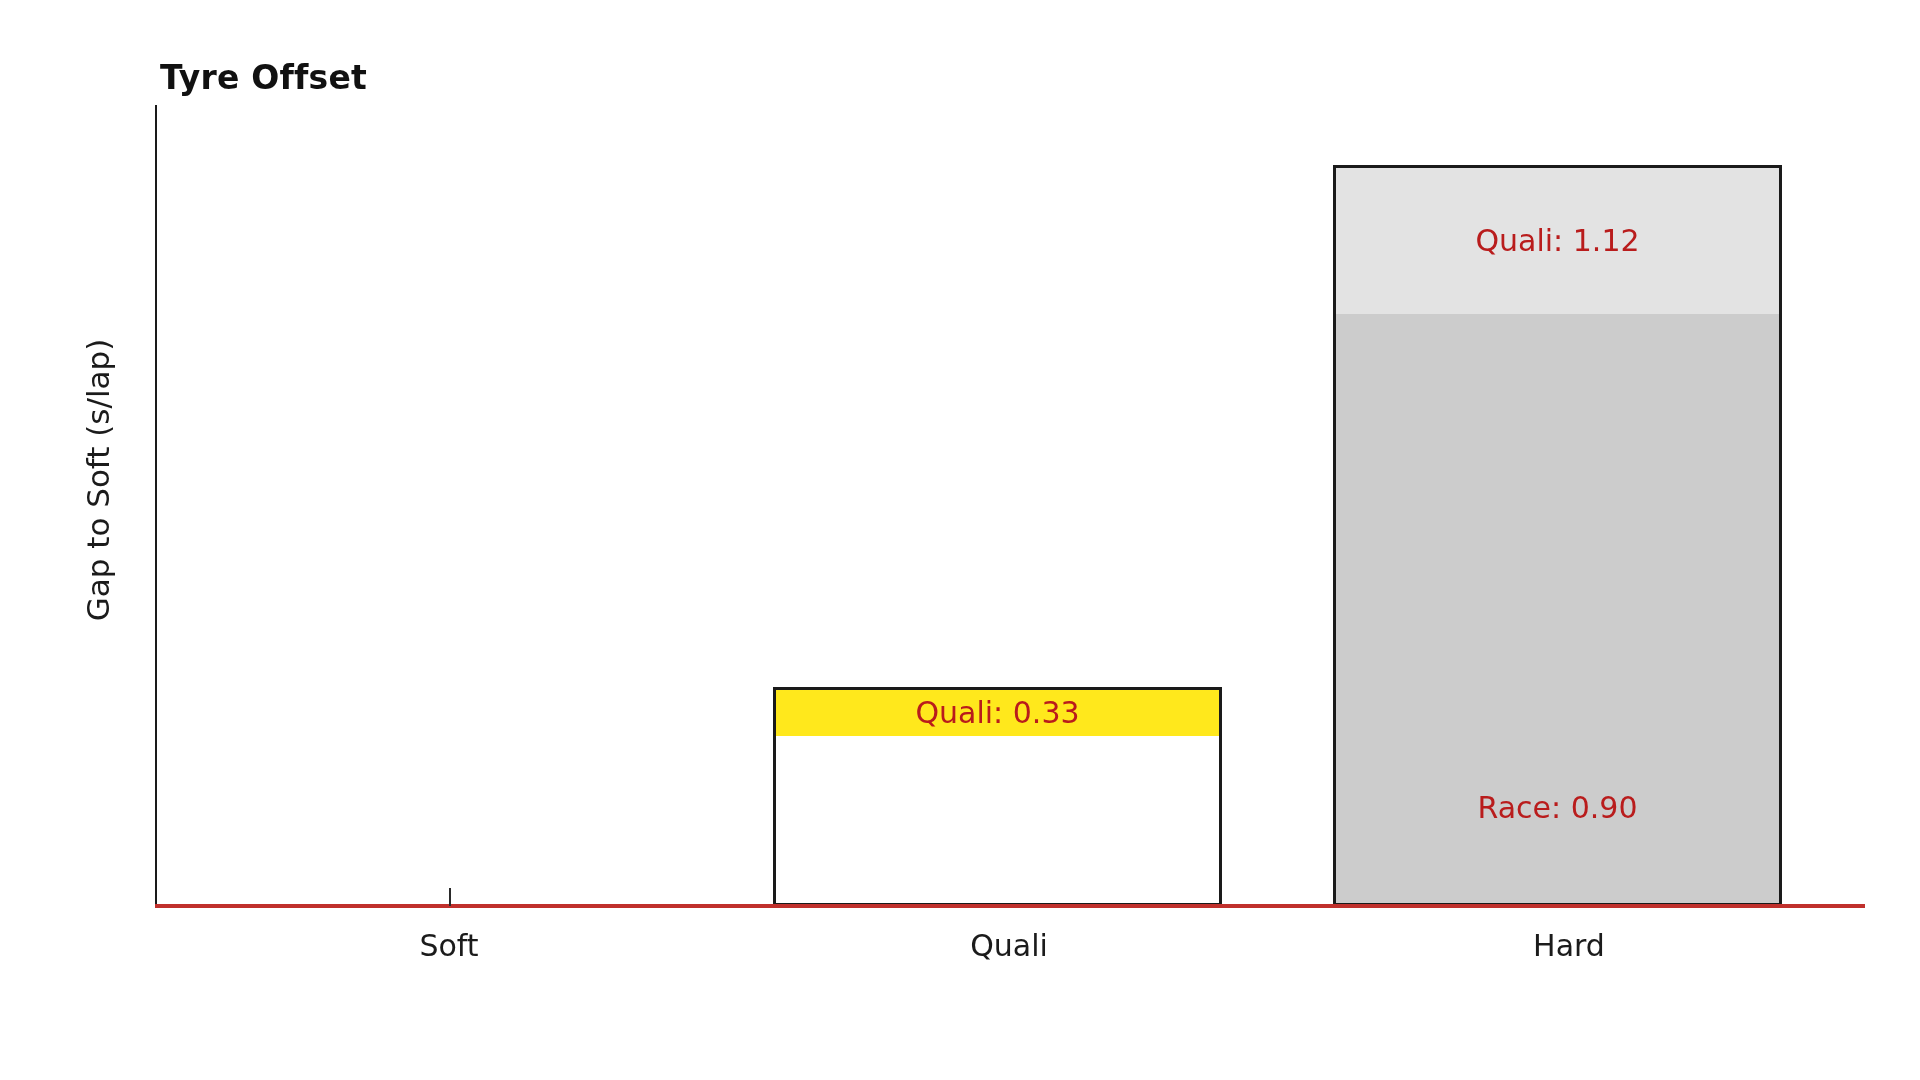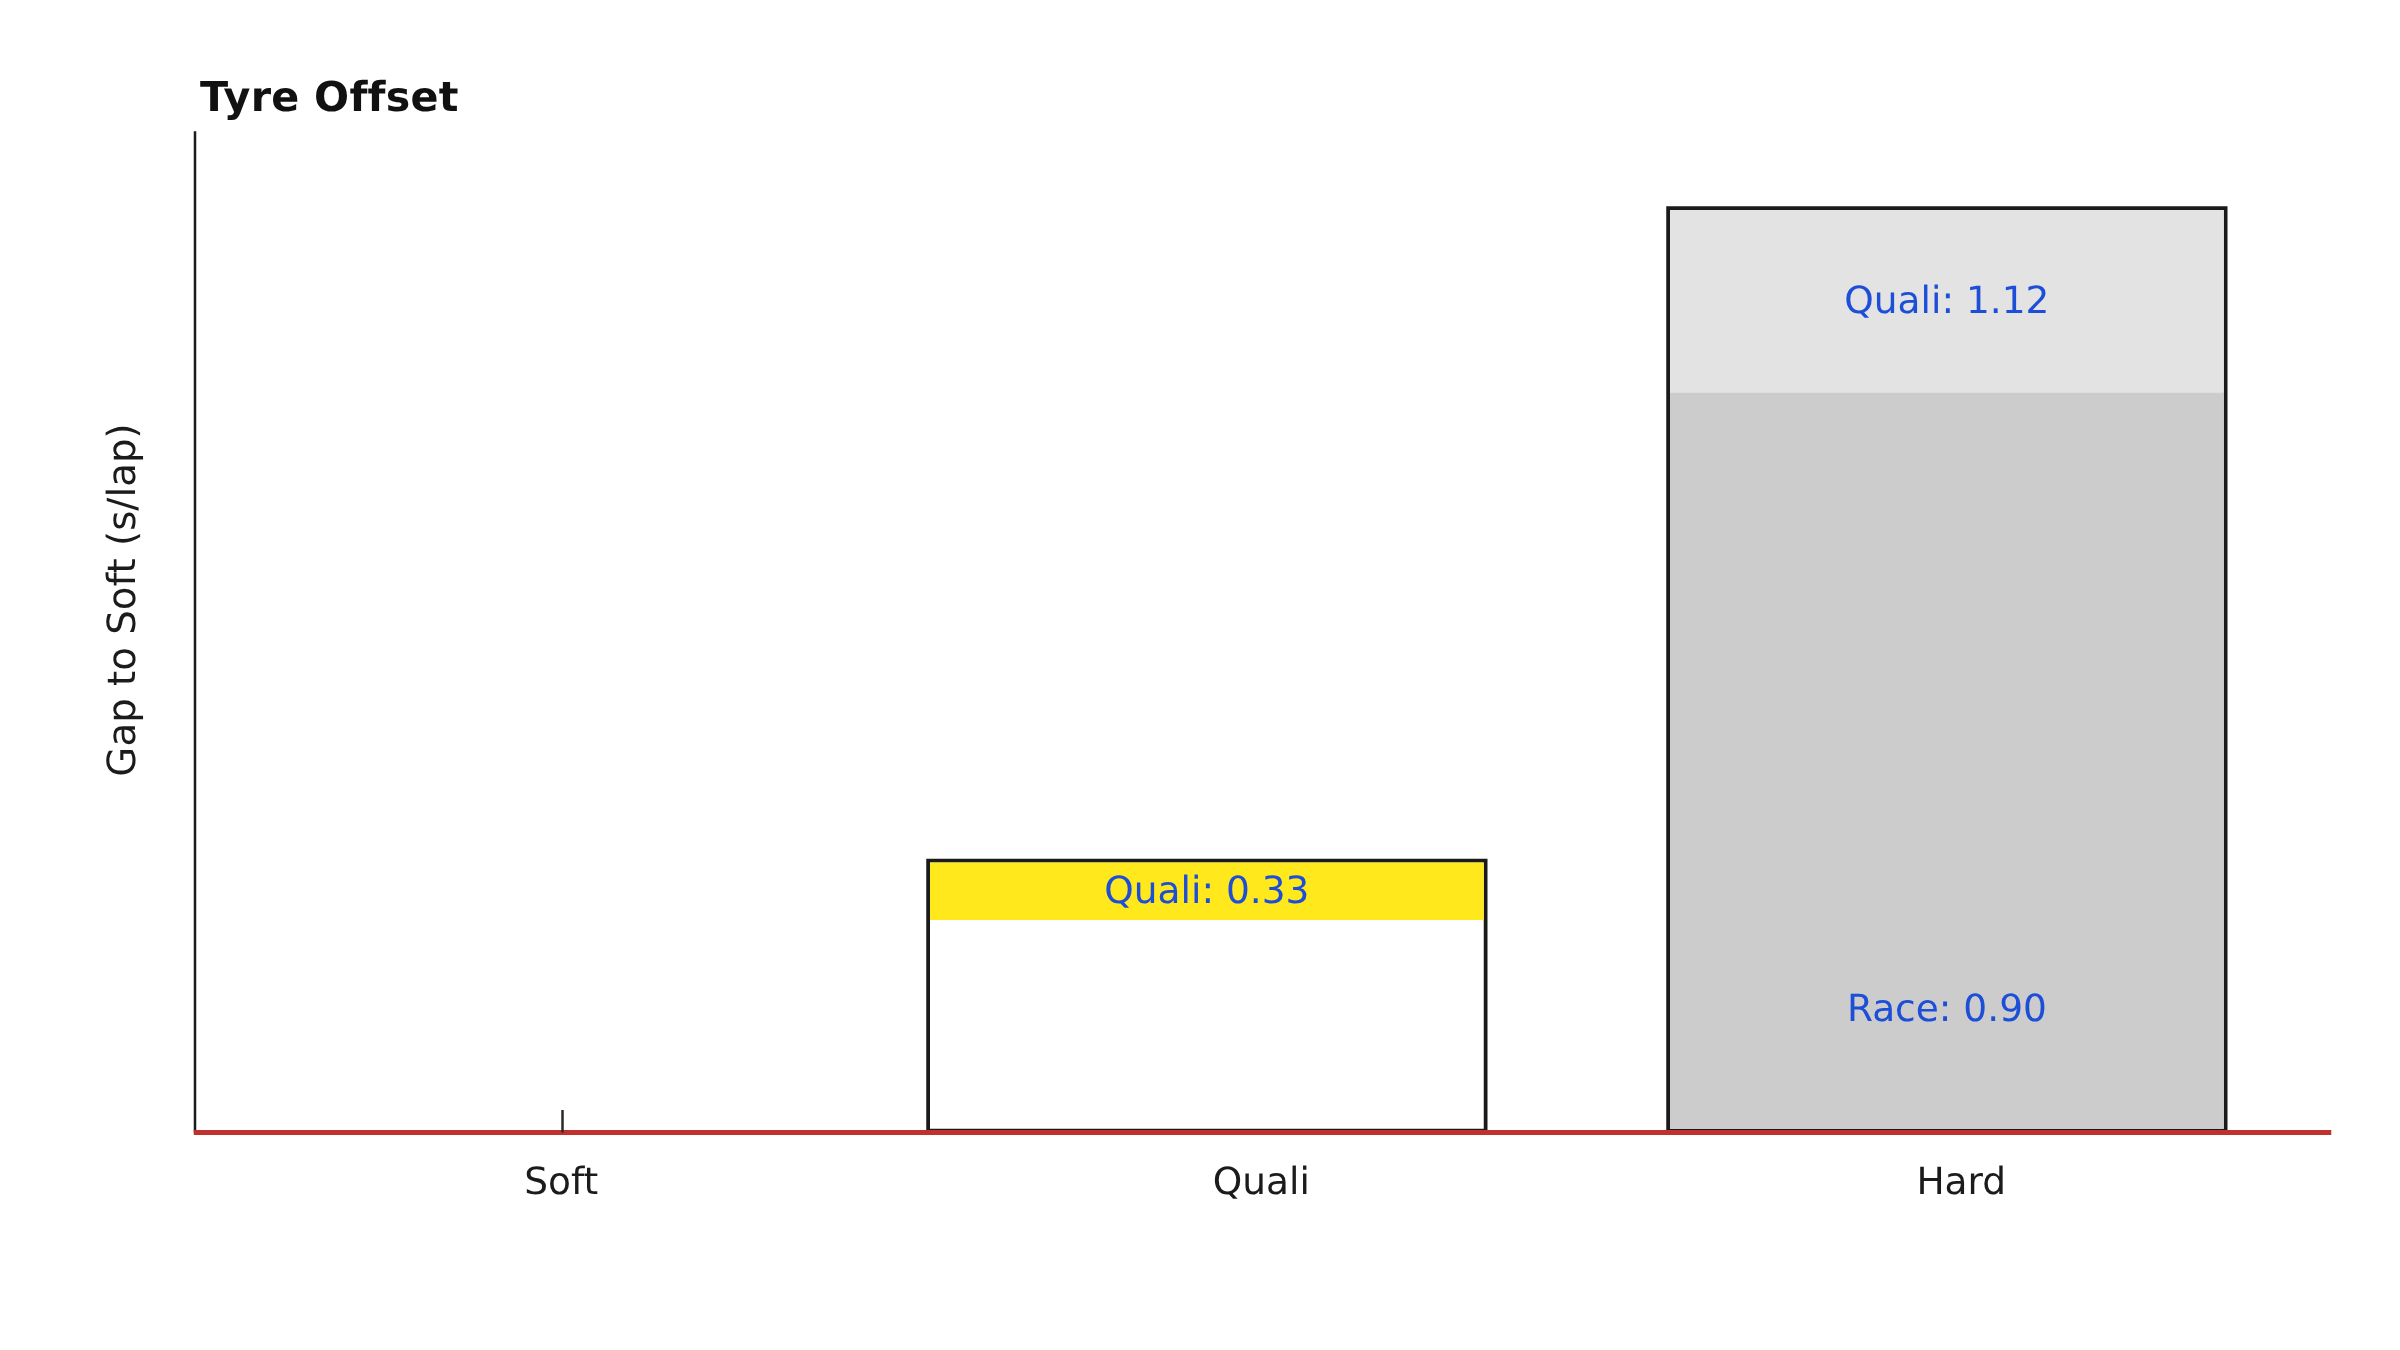--- a/index.html
+++ b/index.html
@@ -101,21 +101,21 @@
 
   .seg {
     position: relative;
     display: flex;
     align-items: center;
     justify-content: center;
     box-sizing: border-box;
   }
   .seg-label {
     font-size: 30px;
-    color: #1d4ed8;
+    color: #b91c1c;
     white-space: nowrap;
     line-height: 1;
   }
   .seg-quali .seg-label {
     
   }
 
   
   .xticklabel {
     position: absolute;
@@ -137,21 +137,21 @@
   <div class="ylabel-wrap">
     <div class="ylabel">Gap to Soft (s/lap)</div>
   </div>
 
   <div class="y-spine"></div>
 
   <div class="plot">
 
     <div class="bar bar-empty" style="left:170px; width:448px; height:0px;"></div>
 
-    <div class="bar" style="left:586px; width:449px; height:219px;">
+    <div class="bar" style="left:618px; width:449px; height:219px;">
       <div class="seg seg-quali" style="height:46px; background:#FFE81C;">
         <span class="seg-label">Quali: 0.33</span>
       </div>
     </div>
 
     <div class="bar" style="left:1178px; width:449px; height:741px;">
       <div class="seg seg-quali" style="height:146px; background:#E3E3E3;">
         <span class="seg-label">Quali: 1.12</span>
       </div>
       <div class="seg seg-race" style="flex:1 1 auto; background:#CCCCCC;">

